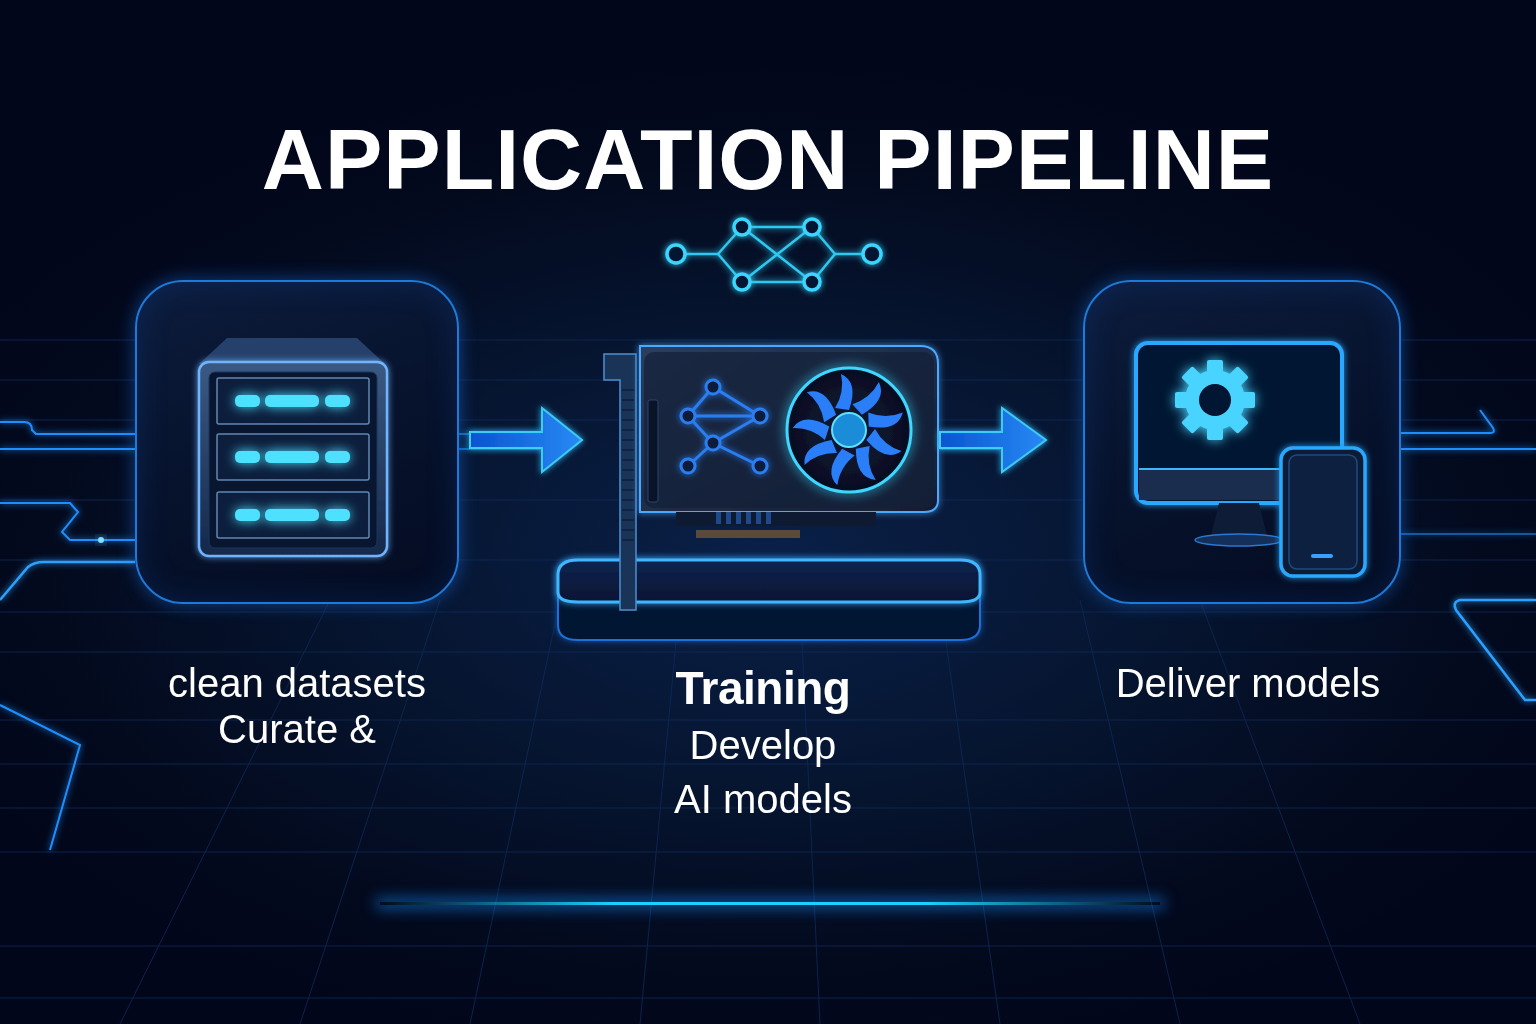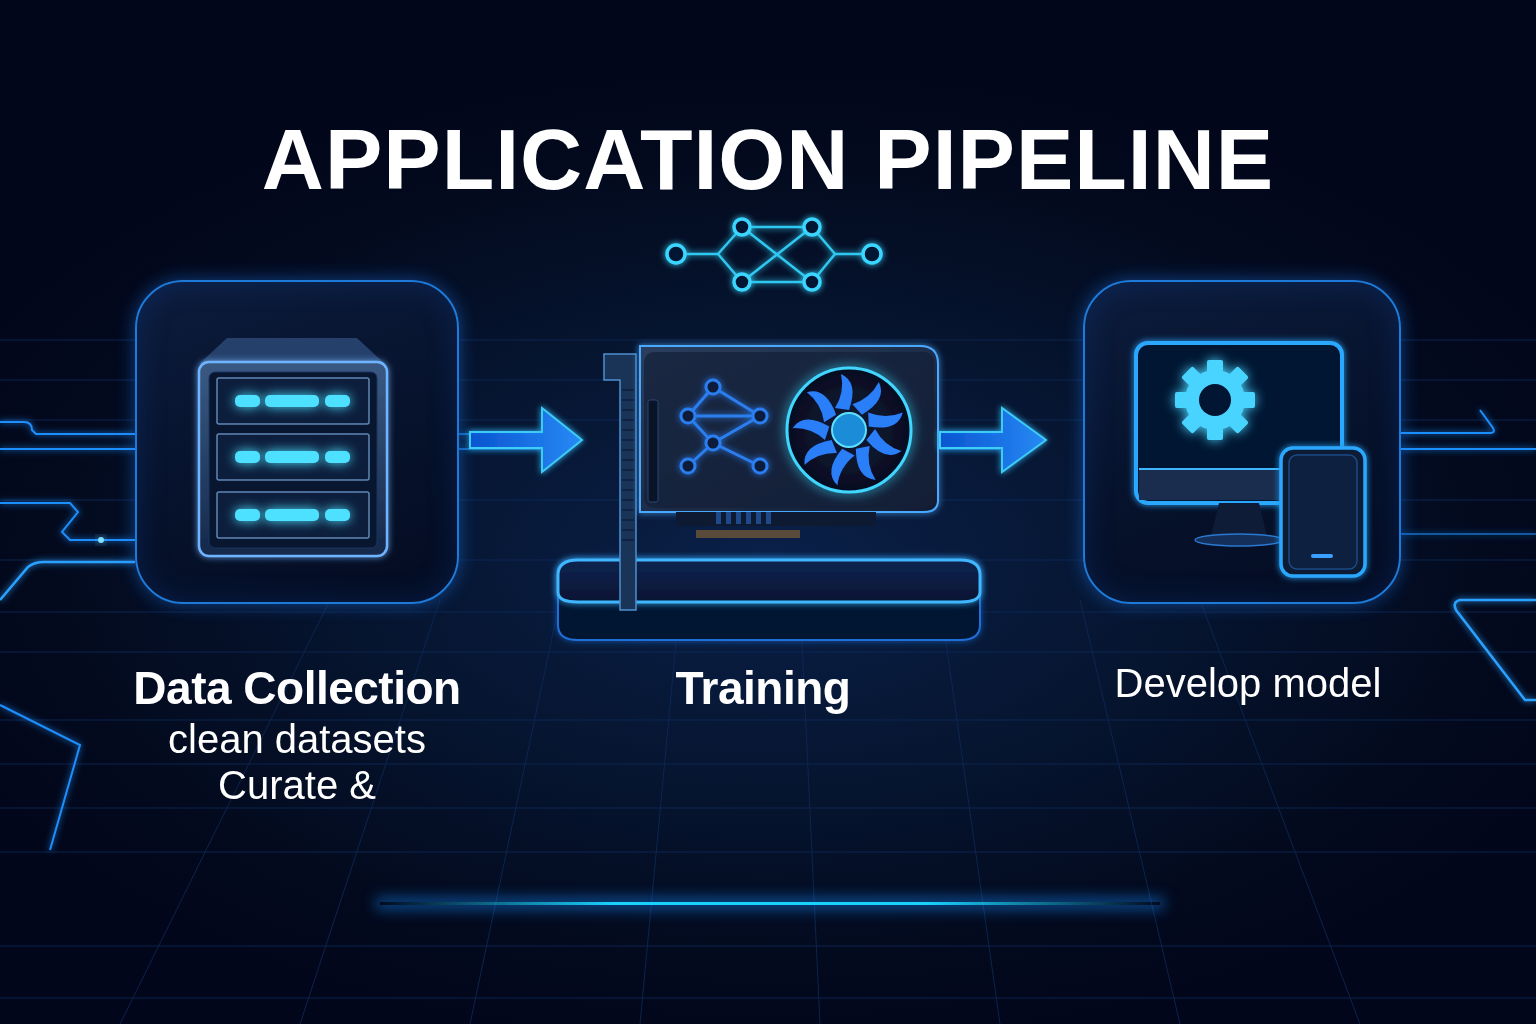--- a/index.html
+++ b/index.html
@@ -306,33 +306,36 @@
     <g>
       <rect x="150" y="110" width="84" height="128" rx="12" fill="#0b1a36" stroke="#2aa8ff" stroke-width="3.5" filter="url(#glow)"></rect>
       <rect x="158" y="117" width="68" height="114" rx="8" fill="#0e2040" stroke="#1c4a86" stroke-width="1.5"></rect>
       <rect x="180" y="216" width="22" height="4" rx="2" fill="#3aa0ff"></rect>
     </g>
   </svg>
 </div>
 
 <div class="stage-text st-1">
   <div class="stage-title">
-    <span class="line-break">Data Collection</span>
   </div>
   <div class="stage-desc">
     <span class="line-break">clean datasets</span>
     <span class="line-break">Curate &amp;</span>
   </div>
 </div>
 
 <div class="stage-text st-2">
   <div class="stage-title">
     <span class="line-break">Training</span>
   </div>
+  <div class="stage-desc" style="margin-top:2px;line-height:54px;">
+    <span class="line-break">Develop</span>
+    <span class="line-break">AI models</span>
+  </div>
 </div>
 
 <div class="stage-text st-3">
   <div class="stage-desc">
-    <span class="line-break">Develop model</span>
+    <span class="line-break">Deliver models</span>
   </div>
 </div>
 
 <div class="glow-line"></div>
 
 </body></html>

